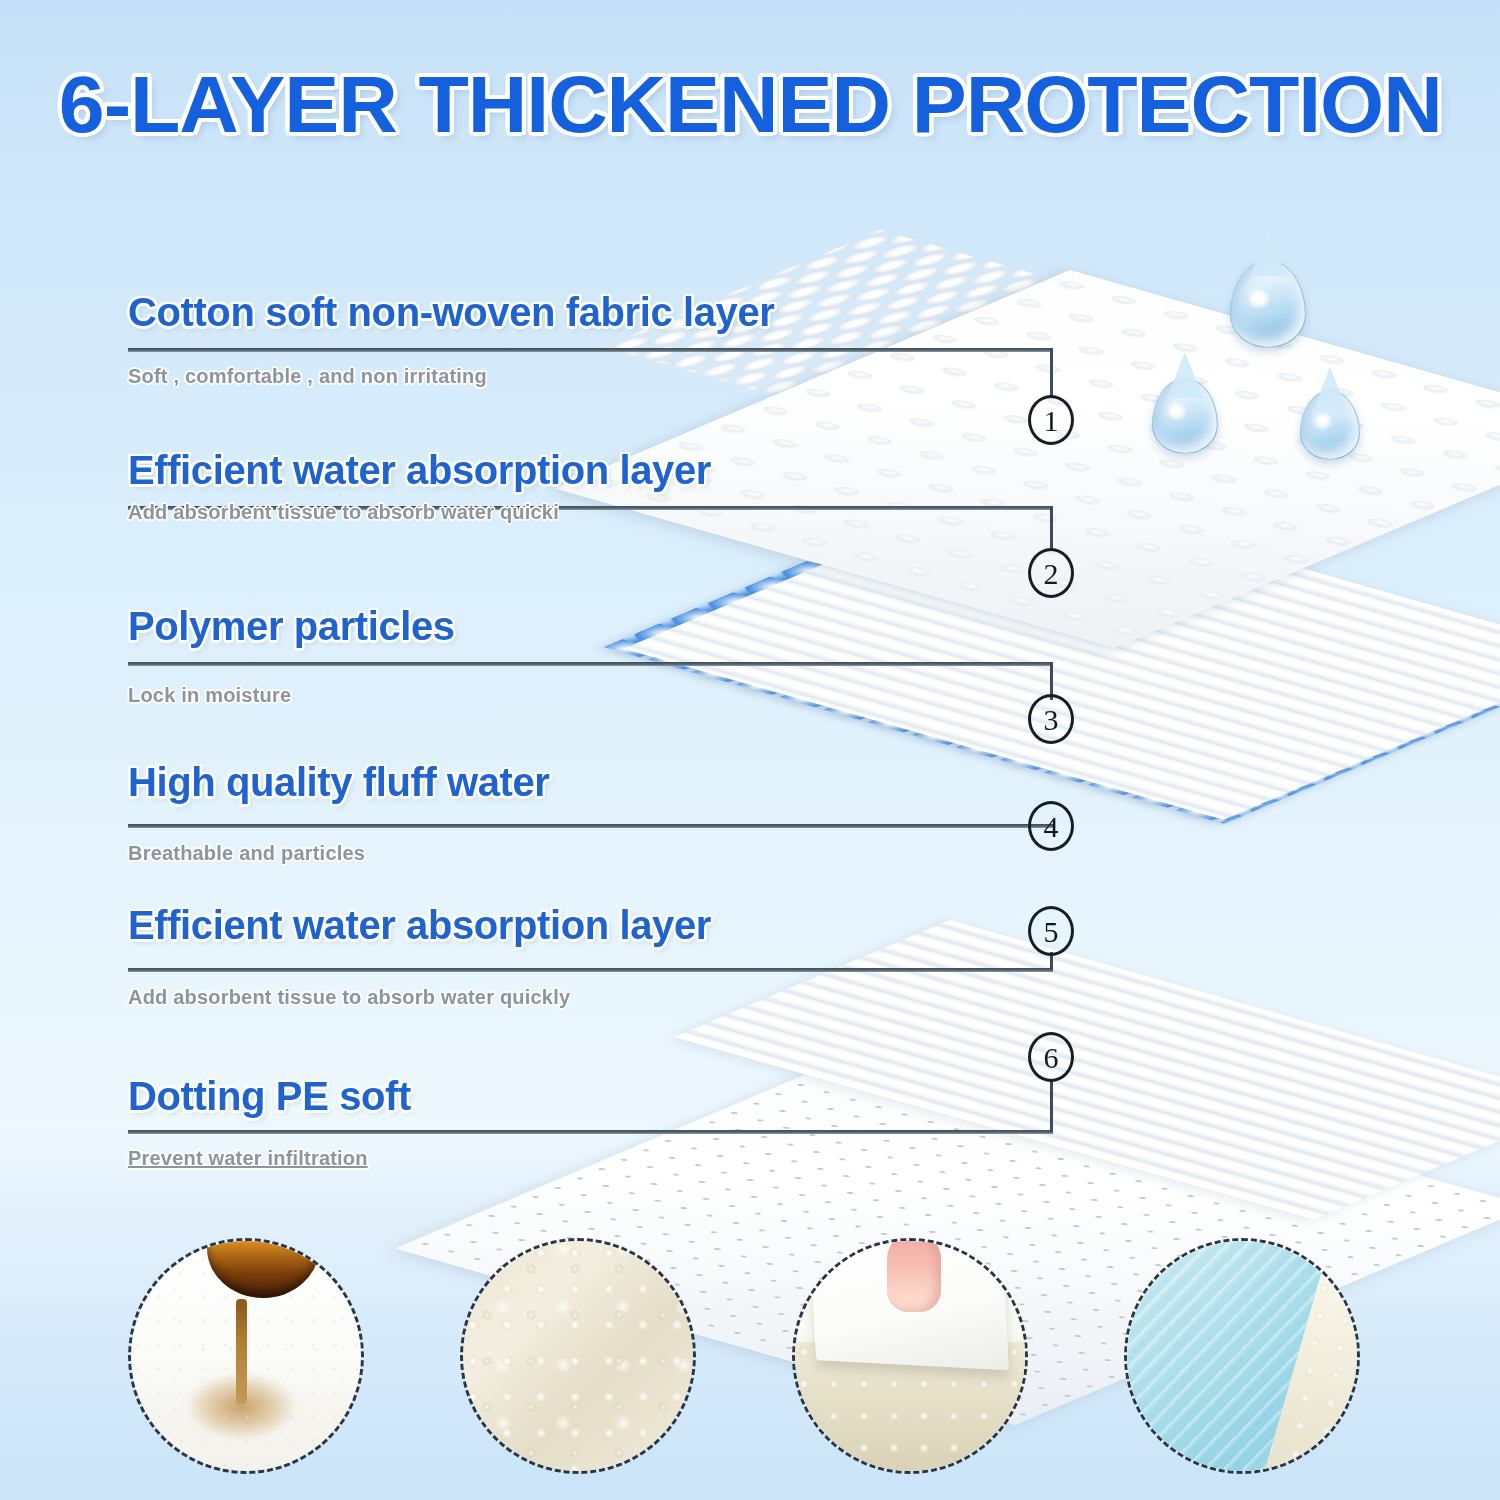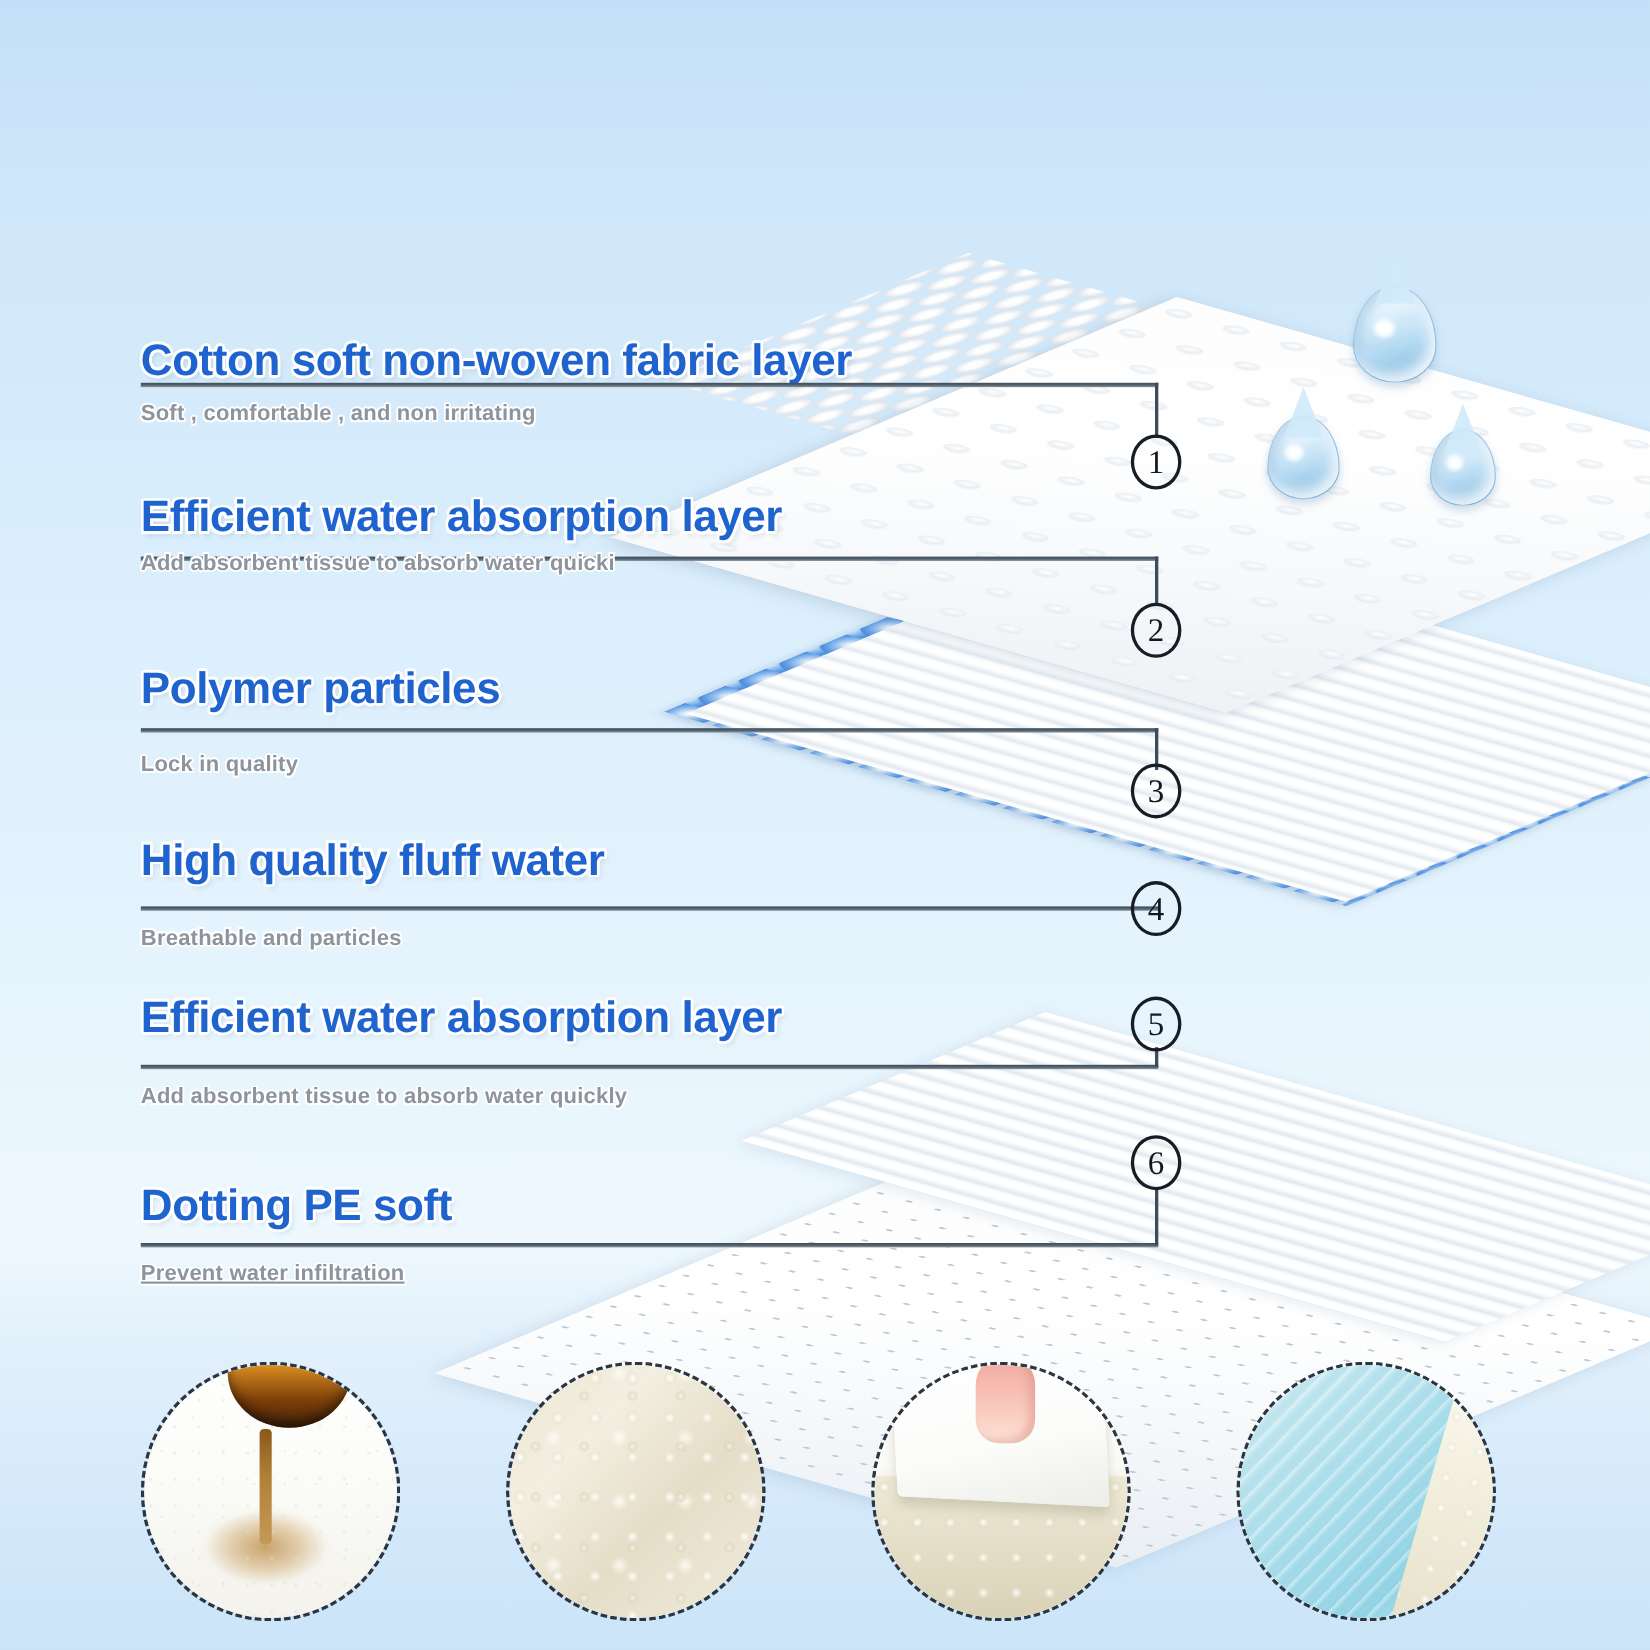--- a/index.html
+++ b/index.html
@@ -394,20 +394,23 @@
       linear-gradient(to bottom, #fbf9ee 0%, #f0ecda 55%, #e7e2cc 100%);
     background-size: 26px 28px, 100% 100%;
     transform: rotate(10deg);
   }
 </style>
 </head>
 <body>
 
 <div id="page">
 
+  <div id="title-bar">
+    <span id="title-text">6-LAYER THICKENED PROTECTION</span>
+  </div>
 
   <div id="illustration">
 
     <div class="sheet" id="layer6">
       <div class="dots"></div>
     </div>
 
     <div class="sheet" id="layer5"></div>
 
     <div id="layer4"></div>
@@ -425,40 +428,40 @@
       </div>
     <div class="droplet" id="drop-b">
         <span class="hl"></span>
       </div>
     <div class="droplet" id="drop-c">
         <span class="hl"></span>
       </div>
   </div>
 
   <div class="callout">
-    <div class="callout-title" style="top:290px;margin-top:16px;">Cotton soft non-woven fabric layer</div>
+    <div class="callout-title" style="top:290px;">Cotton soft non-woven fabric layer</div>
     <div class="lead-h" style="top:348px; left:0; width:925px;"></div>
     <div class="lead-v" style="top:348px; left:922px; height:50px;"></div>
     <div class="callout-sub" style="top:365px;">Soft , comfortable , and non irritating</div>
   </div>
   <div class="num-badge" style="left:1028px; top:395px;">1</div>
 
   <div class="callout">
     <div class="callout-title" style="top:448px;">Efficient water absorption layer</div>
     <div class="lead-h" style="top:506px; left:0; width:925px;"></div>
     <div class="lead-v" style="top:506px; left:922px; height:44px;"></div>
     <div class="callout-sub" style="top:501px;">Add absorbent tissue to absorb water quicki</div>
   </div>
   <div class="num-badge" style="left:1028px; top:548px;">2</div>
 
   <div class="callout">
     <div class="callout-title" style="top:604px;text-align:right;">Polymer particles</div>
     <div class="lead-h" style="top:662px; left:0; width:925px;"></div>
     <div class="lead-v" style="top:662px; left:922px; height:38px;"></div>
-    <div class="callout-sub" style="top:684px;">Lock in quality</div>
+    <div class="callout-sub" style="top:684px;">Lock in moisture</div>
   </div>
   <div class="num-badge" style="left:1028px; top:694px;">3</div>
 
   <div class="callout">
     <div class="callout-title" style="top:760px;">High quality fluff water</div>
     <div class="lead-h" style="top:824px; left:0; width:925px;"></div>
     <div class="callout-sub" style="top:842px;">Breathable and particles</div>
   </div>
   <div class="num-badge" style="left:1028px; top:801px;">4</div>
 

